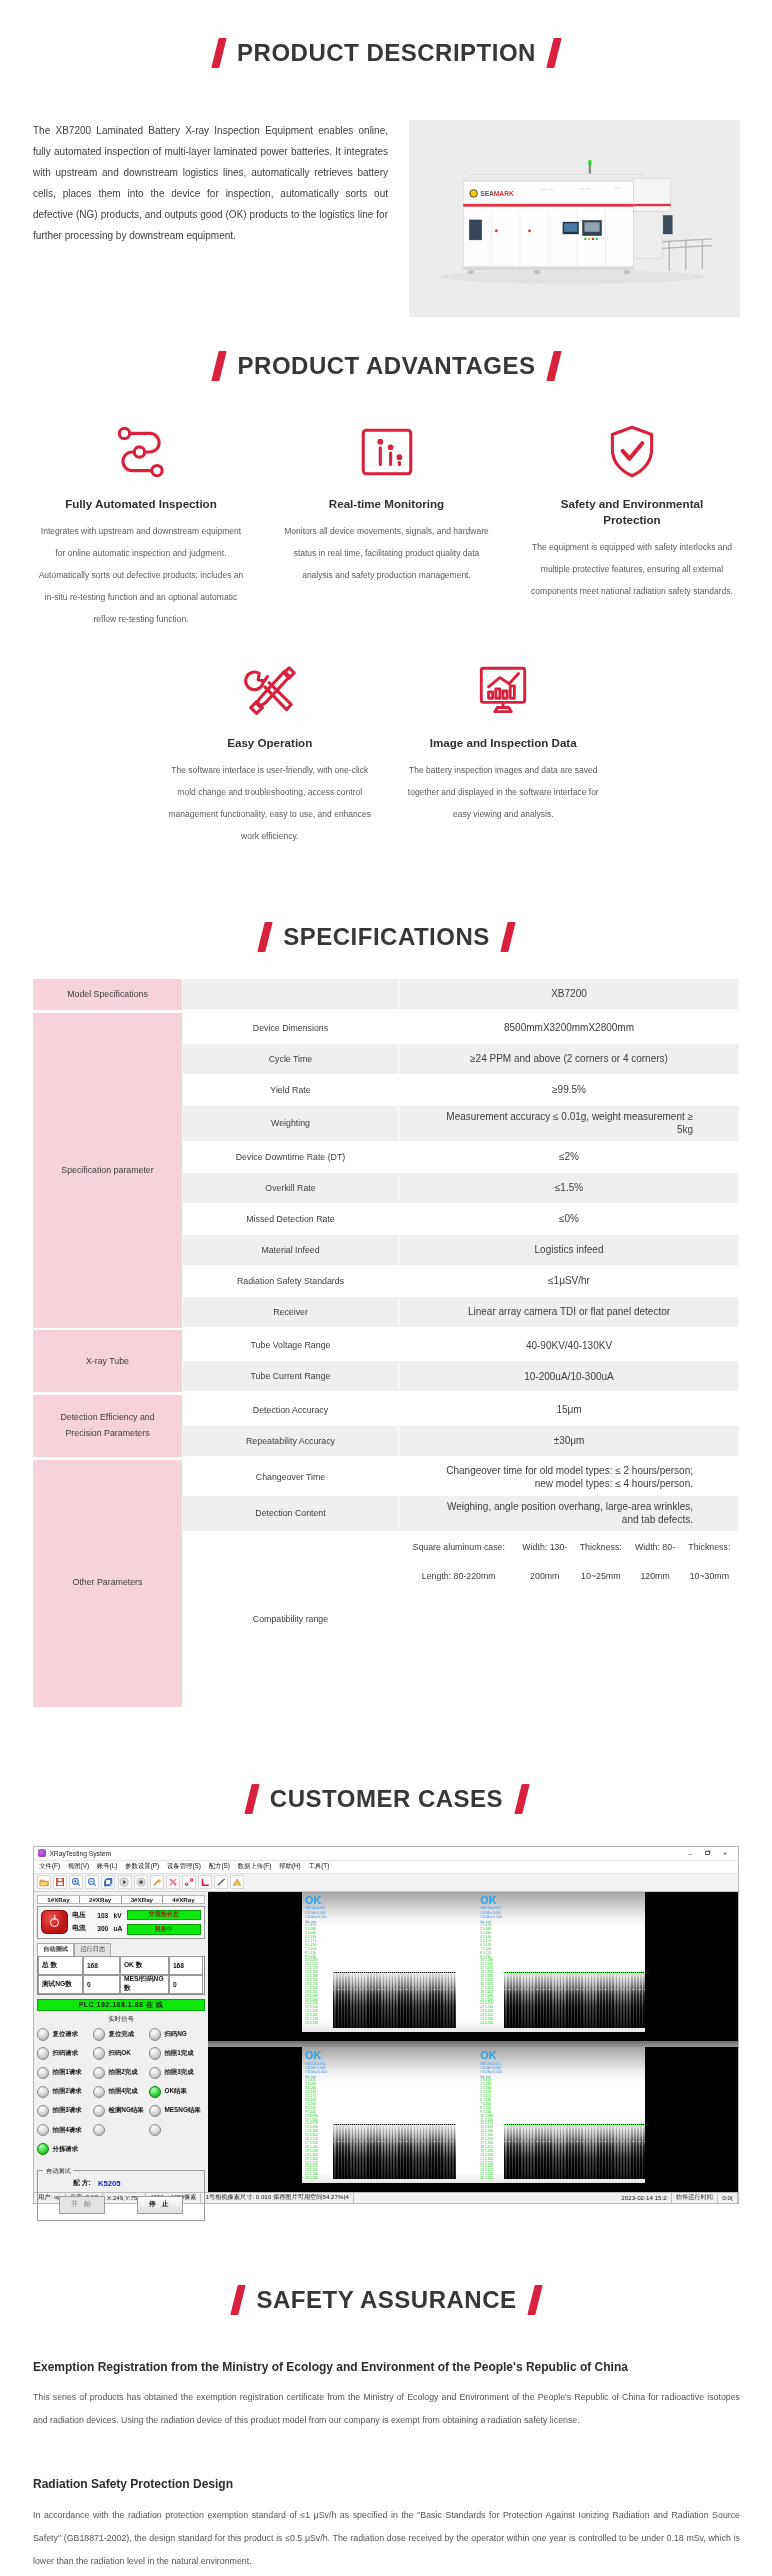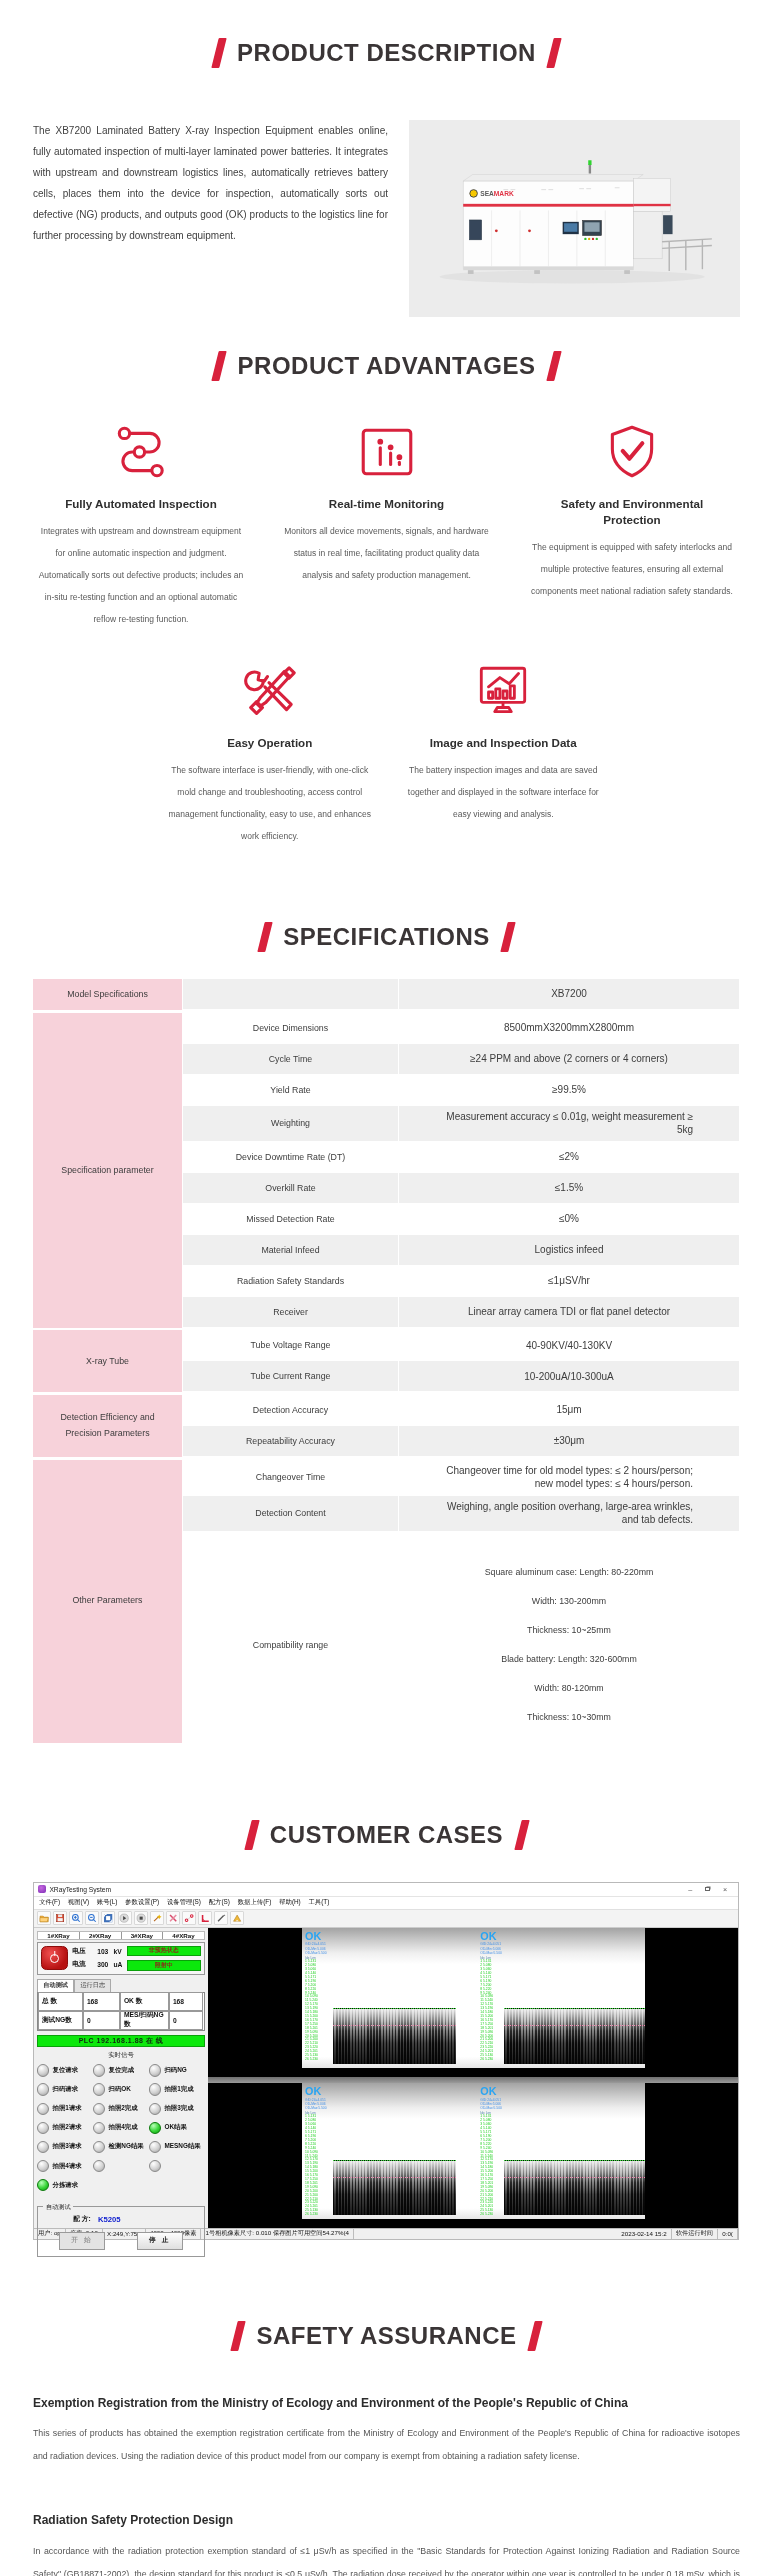--- a/index.html
+++ b/index.html
@@ -34,21 +34,21 @@
                 text-align:center; font-size:8.8px; color:#3c3c3c; line-height:15.5px; padding:5.2px 14.4px; margin-right:1px; }
   .spec-rows { flex:1; display:flex; flex-direction:column; }
   .spec-row { display:flex; min-height:31px; border-bottom:1px solid #fff; background:#fff; }
   .spec-row.gray { background:#efefef; }
   .spec-row .param { width:216px; border-right:1px solid #fff; display:flex; align-items:center; justify-content:center;
                      font-size:8.8px; color:#3c3c3c; text-align:center; padding:3.1px 7.2px; }
   .spec-row .value { flex:1; display:flex; align-items:center; justify-content:center; font-size:10px; color:#3c3c3c;
                      text-align:right; padding:3.1px 10.3px; line-height:13.4px; }
   .spec-row .value.narrow { padding:4.1px 46px; }
   .compat-row { min-height:175px; }
-  .compat-lines { flex:1; display:flex; flex-direction:column; justify-content:flex-end; padding:10px 0; }
+  .compat-lines { flex:1; display:flex; flex-direction:row; justify-content:flex-end; padding:1px 0; }
   .compat-line { text-align:center; font-size:8.8px; color:#3c3c3c; line-height:29px; }
 
   
   .cases-title { margin-top:77px; }
   .app-window { margin-top:32px; width:706px; height:358px; border:0.5px solid #b9b9b9; background:#f0f0f0;
                 display:flex; flex-direction:column; font-family:"Liberation Sans", sans-serif; }
   .titlebar { height:14px; background:#fff; display:flex; align-items:center; padding:0 4.1px; border-bottom:0.5px solid #e4e4e4; }
   .app-icon { width:7.7px; height:7.7px; border-radius:2.1px; background:radial-gradient(circle at 40% 35%, #c86ae0, #7c2bb5); margin-right:3.6px; }
   .titlebar .title { font-size:6.7px; color:#222; flex:1; }
   .winbtn { width:17.5px; height:10.3px; display:flex; align-items:center; justify-content:center; color:#555; font-size:7.2px; }
@@ -357,40 +357,39 @@
           <div class="value">15μm</div>
         </div>
           <div class="spec-row gray">
           <div class="param">Repeatability Accuracy</div>
           <div class="value">±30μm</div>
         </div>
         </div>
     </div>
     <div class="spec-group">
       <div class="spec-label">Other Parameters</div>
-      <div style="flex:1; display:flex; flex-direction:column;gap:16px;">
+      <div style="flex:1; display:flex; flex-direction:column;">
         <div class="spec-rows">
 
         <div class="spec-row">
             <div class="param">Changeover Time</div>
             <div class="value narrow">Changeover time for old model types: ≤ 2 hours/person; new model types: ≤ 4 hours/person.</div>
           </div>
             <div class="spec-row gray">
             <div class="param">Detection Content</div>
             <div class="value narrow">Weighing, angle position overhang, large-area wrinkles, and tab defects.</div>
           </div>
           </div>
         <div class="spec-row compat-row">
           <div class="param">Compatibility range</div>
           <div class="compat-lines">
 
           <div class="compat-line">Square aluminum case: Length: 80-220mm</div>
               <div class="compat-line">Width: 130-200mm</div>
               <div class="compat-line">Thickness: 10~25mm</div>
-              <div class="compat-line">Blade battery: Length: 320-600mm</div>
               <div class="compat-line">Width: 80-120mm</div>
               <div class="compat-line">Thickness: 10~30mm</div>
             </div>
         </div>
       </div>
     </div>
   </div>
 
   <div class="sec-title cases-title">
     <span class="slash"></span>

